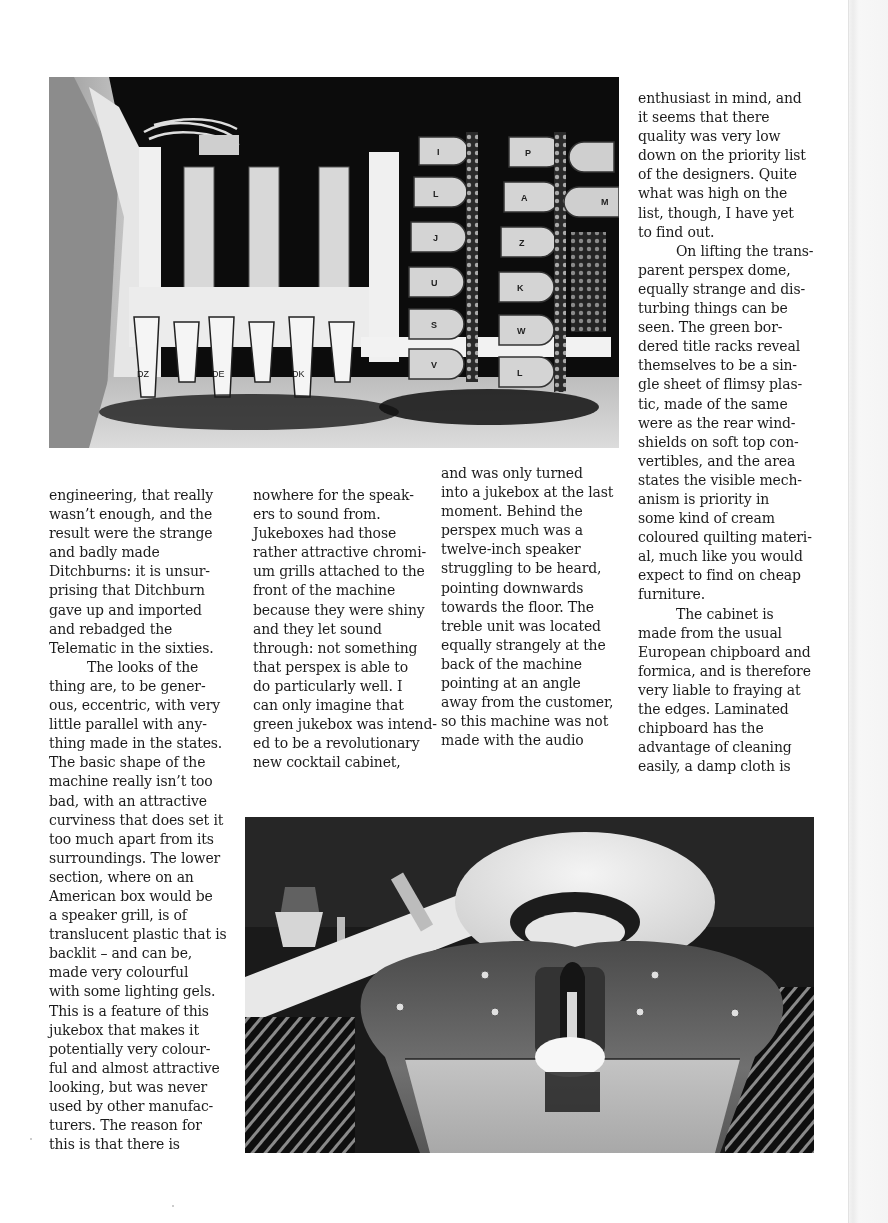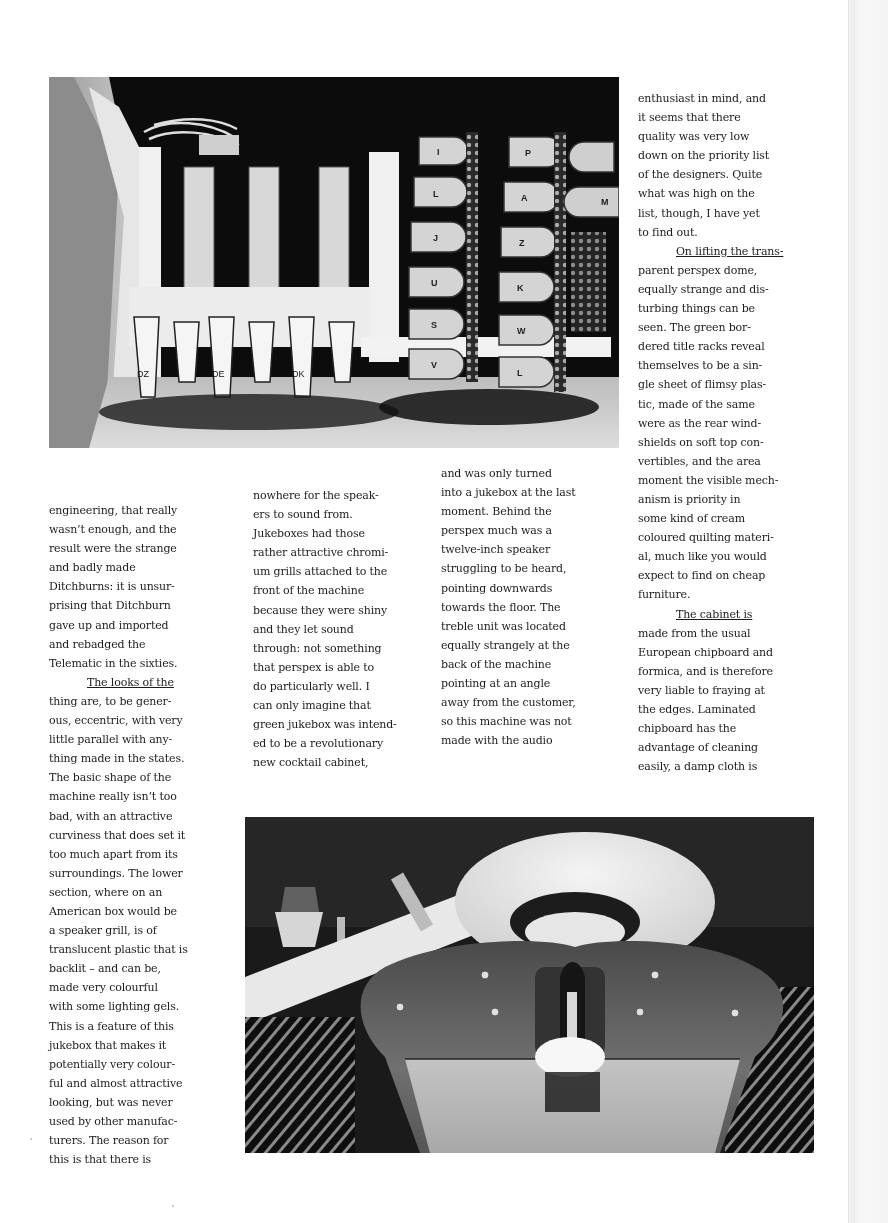--- a/index.html
+++ b/index.html
@@ -10,37 +10,37 @@
       color: #1c1c1c;
       position: relative;
     }
     .page-edge {
       position: absolute; top: 0; right: 0; width: 40px; height: 1223px;
       background: linear-gradient(to right, #f3f3f3 0px, #ececec 4px, #f7f7f7 10px, #f4f4f4 40px);
       border-left: 1px solid #e2e2e2;
     }
     .col {
       position: absolute;
-      font-size: 11px;
+      font-size: 14px;
       line-height: 19.1px;
       letter-spacing: -0.15px;
       white-space: nowrap;
     }
     .col .ln { display: block; height: 19.1px; }
-    .col .ind { padding-left: 38px; text-decoration: underline; }
+    .col .ind { padding-left: 38px; }
 
     .photo {
       position: absolute; overflow: hidden; background: #111;
     }
     .photo svg { display: block; width: 100%; height: 100%; }
 
     #photo-top { left: 49px; top: 77px; width: 570px; height: 371px; }
     #photo-bottom { left: 245px; top: 817px; width: 569px; height: 336px; }
 
-    #col1 { left: 49px; top: 486px; margin-top: 15px; }
+    #col1 { left: 49px; top: 486px; }
     #col2 { left: 253px; top: 486px; }
     #col3 { left: 441px; top: 464px; }
     #col4 { left: 638px; top: 89px; }
     .speck { position: absolute; width: 2px; height: 2px; background: #bbb; border-radius: 1px; }
   </style>
 </head>
 <body>
 
 <div class="page-edge"></div>
 
@@ -293,21 +293,21 @@
   <span class="ln">equally strange and dis-</span>
   <span class="ln">turbing things can be</span>
   <span class="ln">seen. The green bor-</span>
   <span class="ln">dered title racks reveal</span>
   <span class="ln">themselves to be a sin-</span>
   <span class="ln">gle sheet of flimsy plas-</span>
   <span class="ln">tic, made of the same</span>
   <span class="ln">were as the rear wind-</span>
   <span class="ln">shields on soft top con-</span>
   <span class="ln">vertibles, and the area</span>
-  <span class="ln">moment the visible mech-</span>
+  <span class="ln">states the visible mech-</span>
   <span class="ln">anism is priority in</span>
   <span class="ln">some kind of cream</span>
   <span class="ln">coloured quilting materi-</span>
   <span class="ln">al, much like you would</span>
   <span class="ln">expect to find on cheap</span>
   <span class="ln">furniture.</span>
   <span class="ln ind">The cabinet is</span>
   <span class="ln">made from the usual</span>
   <span class="ln">European chipboard and</span>
   <span class="ln">formica, and is therefore</span>

